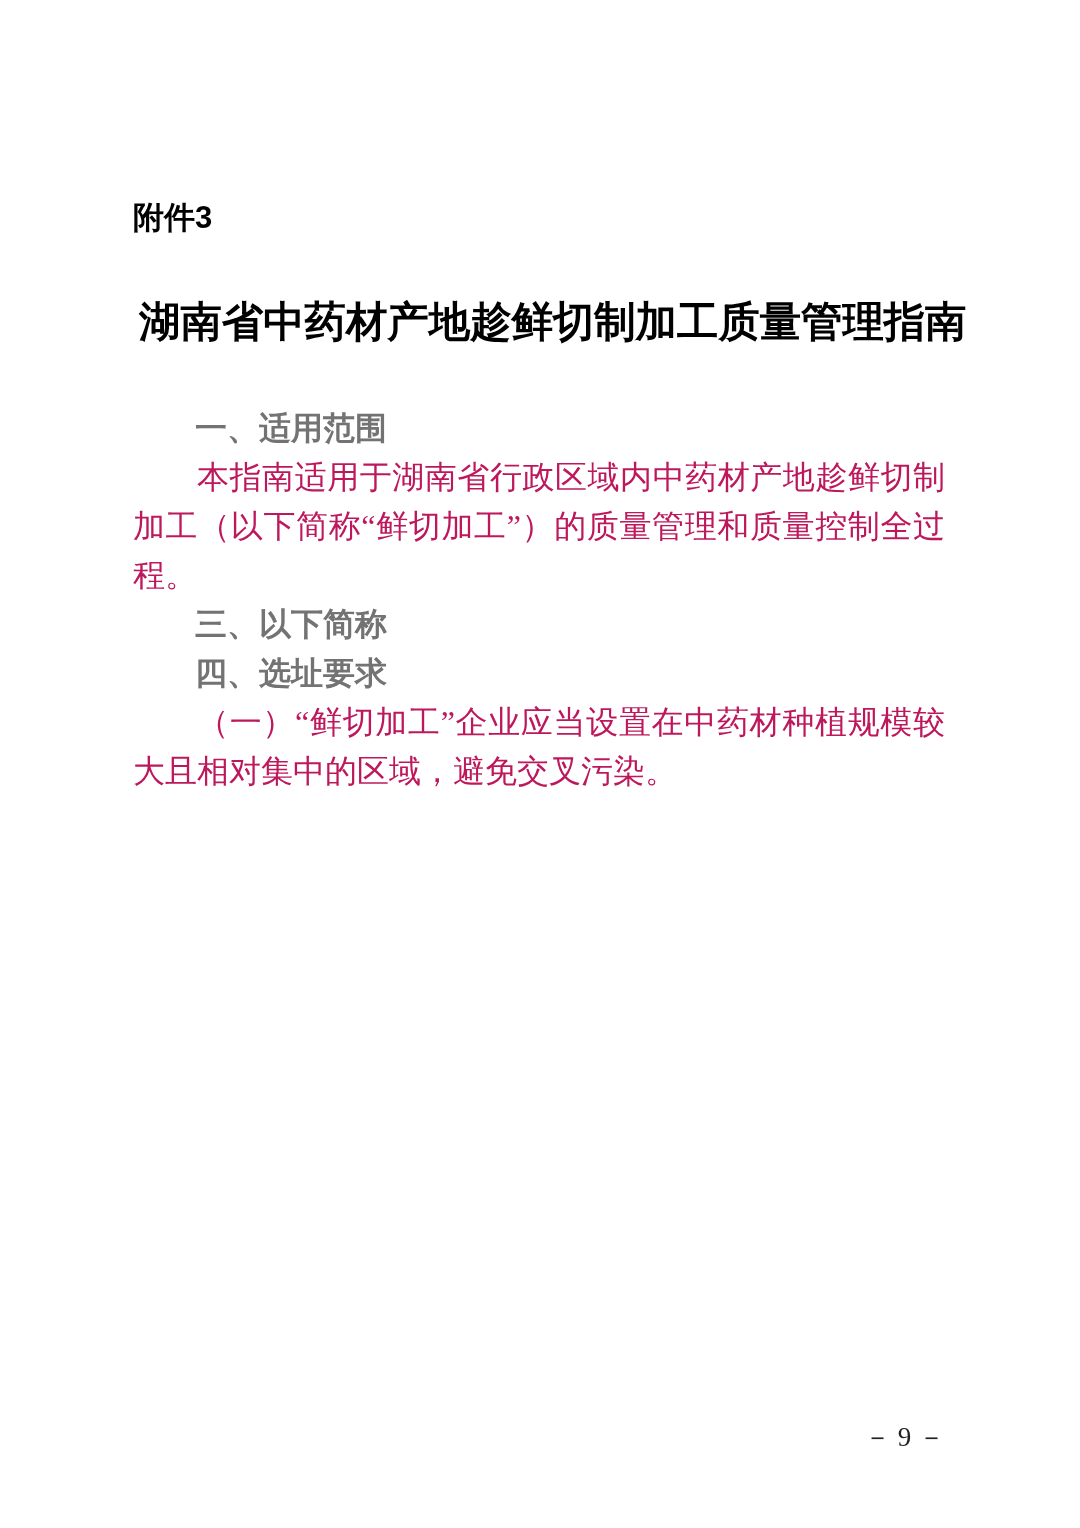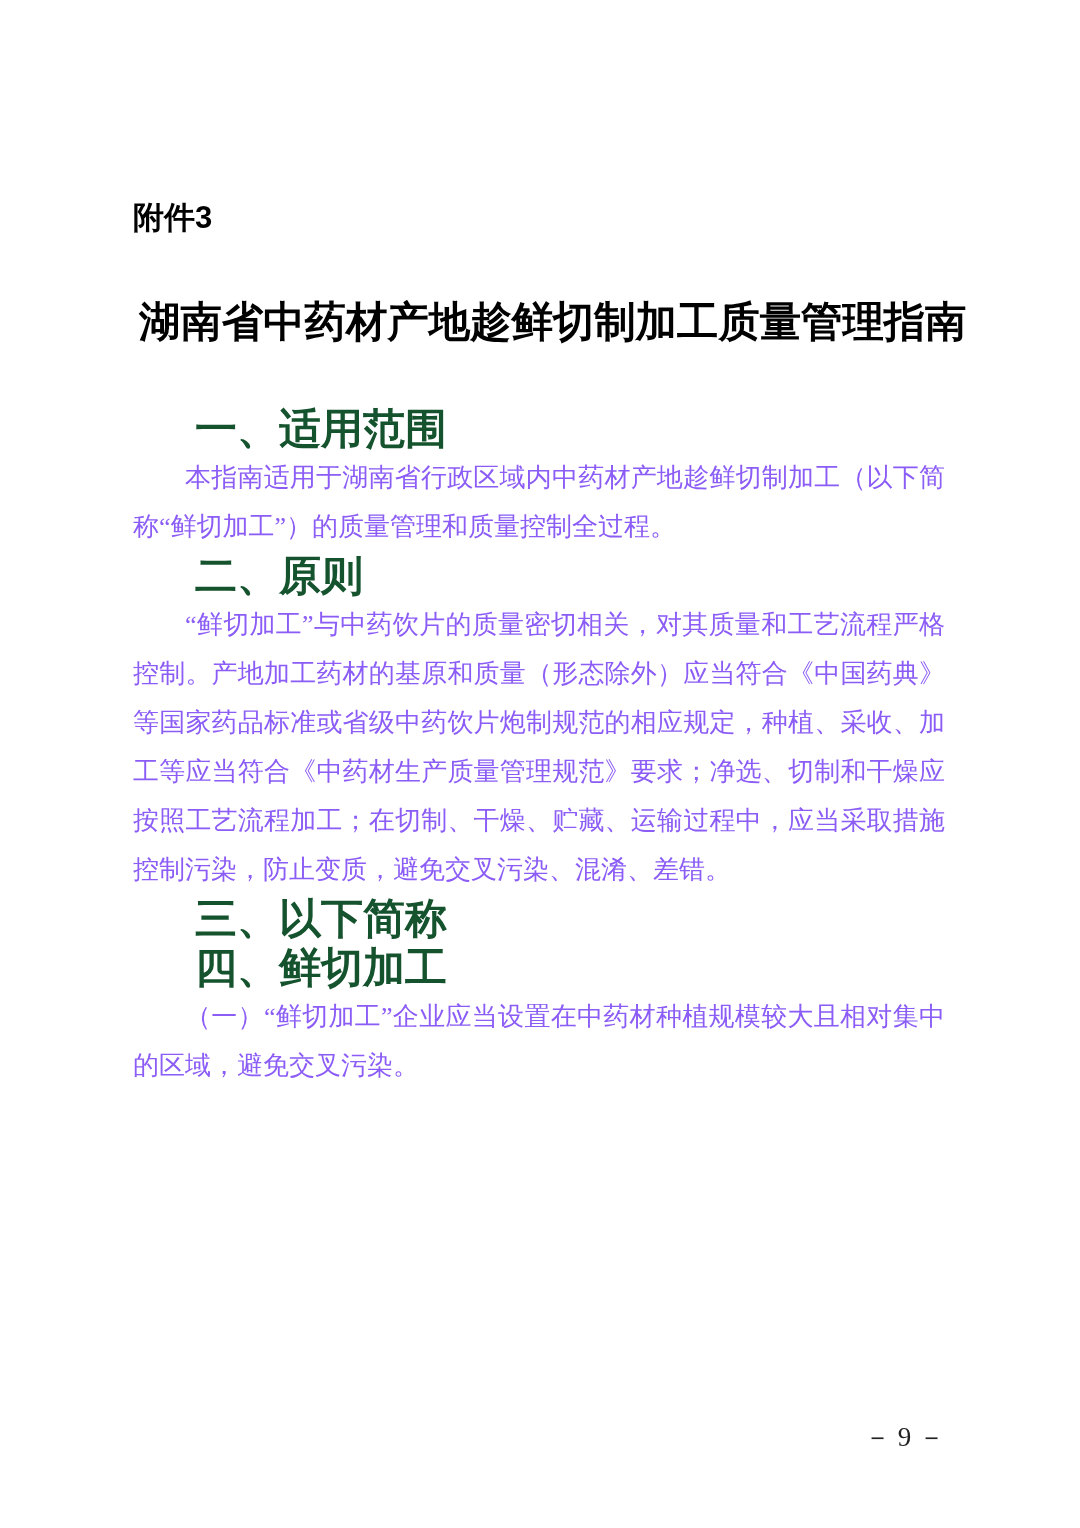--- a/index.html
+++ b/index.html
@@ -41,34 +41,34 @@
     transform: scaleX(0.985);
     transform-origin: center;
     color: #000;
   }
   .sections {
     margin-top: 56px;
   }
   .section-heading {
     font-family: "Liberation Sans", sans-serif;
     font-weight: bold;
-    font-size: 42px;
+    font-size: 32px;
     line-height: 49px;
     padding-left: 62px;
-    color: #14532d;
+    color: #737373;
   }
   .paragraph {
     margin: 0;
-    font-size: 26px;
+    font-size: 32px;
     line-height: 49px;
     text-align: justify;
     text-justify: inter-ideograph;
     text-indent: 2em;
     word-break: break-all;
-    color: #8b5cf6;
+    color: #be185d;
   }
   .page-footer {
     position: absolute;
     top: 1420px;
     right: 135px;
     font-size: 27px;
     line-height: 34px;
     color: #222222;
     font-family: "Liberation Serif", serif;
   }
@@ -81,35 +81,29 @@
     <div class="attachment-label">附件3</div>
     <div class="doc-title">湖南省中药材产地趁鲜切制加工质量管理指南</div>
     <div class="sections">
   <div class="section">
     <div class="section-heading">一、适用范围</div>
     <div class="section-paragraphs">
             <p class="paragraph">本指南适用于湖南省行政区域内中药材产地趁鲜切制加工（以下简称“鲜切加工”）的质量管理和质量控制全过程。</p>
           </div>
   </div>
 
-  <div class="section">
-    <div class="section-heading">二、原则</div>
-    <div class="section-paragraphs">
-            <p class="paragraph">“鲜切加工”与中药饮片的质量密切相关，对其质量和工艺流程严格控制。产地加工药材的基原和质量（形态除外）应当符合《中国药典》等国家药品标准或省级中药饮片炮制规范的相应规定，种植、采收、加工等应当符合《中药材生产质量管理规范》要求；净选、切制和干燥应按照工艺流程加工；在切制、干燥、贮藏、运输过程中，应当采取措施控制污染，防止变质，避免交叉污染、混淆、差错。</p>
-          </div>
-  </div>
 
   <div class="section">
     <div class="section-heading">三、以下简称</div>
     <div class="section-paragraphs">
           </div>
   </div>
 
   <div class="section">
-    <div class="section-heading">四、鲜切加工</div>
+    <div class="section-heading">四、选址要求</div>
     <div class="section-paragraphs">
             <p class="paragraph">（一）“鲜切加工”企业应当设置在中药材种植规模较大且相对集中的区域，避免交叉污染。</p>
           </div>
   </div>
 </div>
   </div>
   <div class="page-footer">－ 9 －</div>
 </div>
 
 </body></html>

